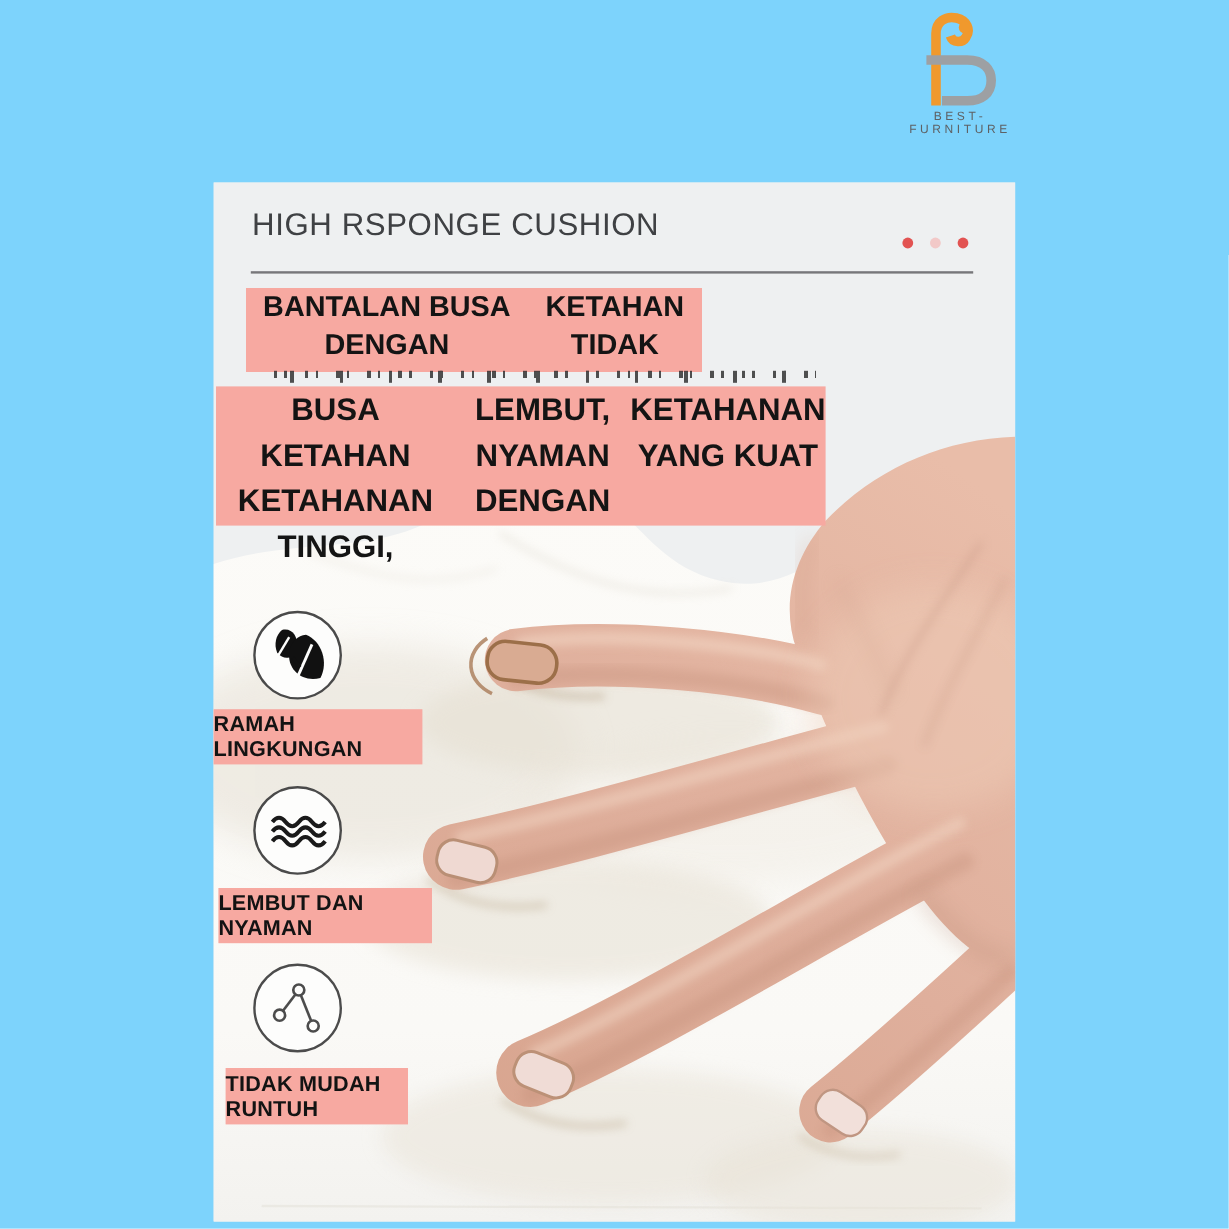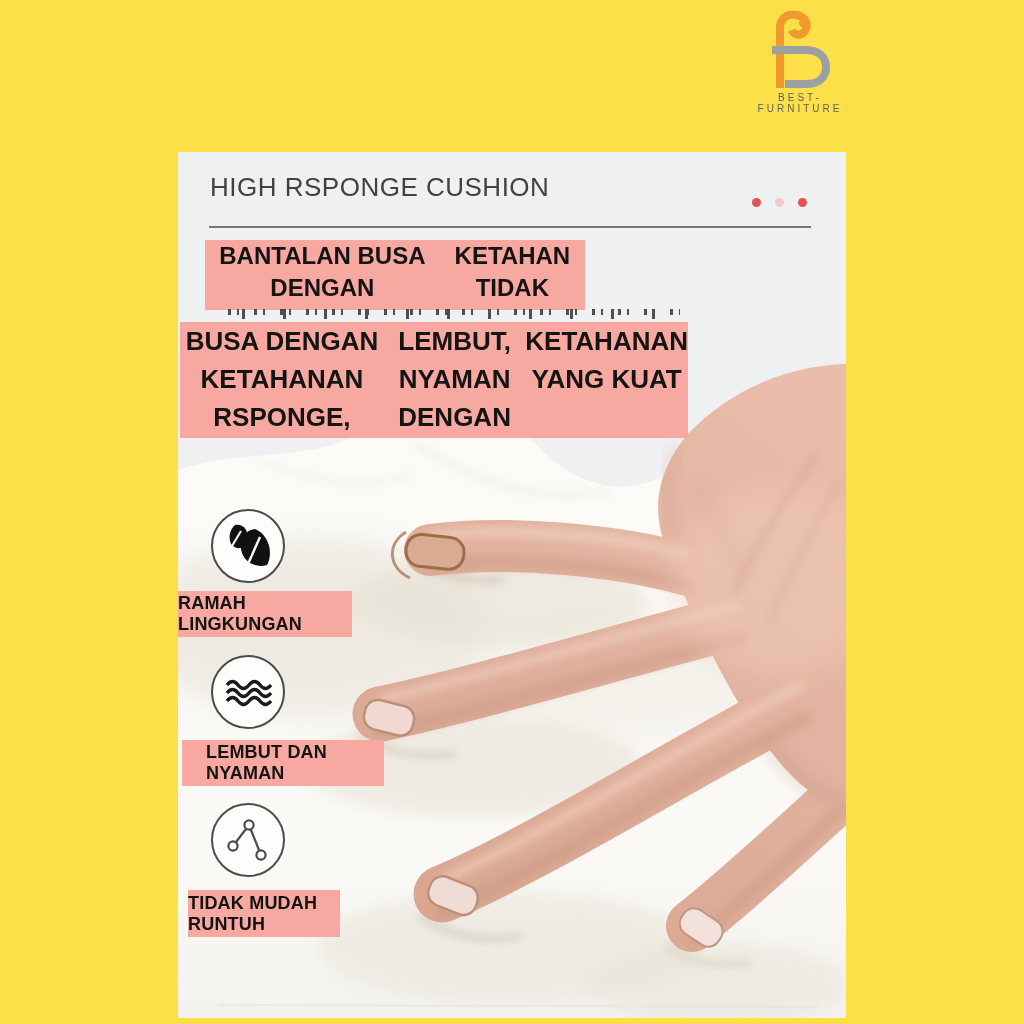--- a/index.html
+++ b/index.html
@@ -1,16 +1,16 @@
 <!DOCTYPE html>
 <html><head>
 <meta charset="utf-8">
 <style>
   html,body{margin:0;padding:0;background:#ffffff;}
-  .page{position:relative;width:1024px;height:1024px;background:#fde047;overflow:hidden;
+  .page{position:relative;width:1024px;height:1024px;background:#7dd3fc;overflow:hidden;
         font-family:"Liberation Sans",sans-serif;}
 
   
   .logo{position:absolute;left:740px;top:8px;width:120px;height:100px;}
   .logo svg{position:absolute;left:28px;top:2px;}
   .logo .brand-text{position:absolute;left:0;top:84px;width:120px;text-align:center;
         font-size:10px;letter-spacing:3px;color:#5e6164;font-weight:500;}
 
   
   .photo-panel{position:absolute;left:178px;top:152px;width:668px;height:866px;
@@ -41,21 +41,21 @@
 
   
   .feature-icon{position:absolute;width:80px;height:80px;}
   .icon-1{left:208px;top:506px;}
   .icon-2{left:208px;top:652px;}
   .icon-3{left:208px;top:800px;}
   .feature-label{position:absolute;background:#f7a9a1;color:#131313;font-weight:700;
         font-size:18px;display:flex;align-items:center;justify-content:center;
         letter-spacing:0.2px;}
   .label-1{left:178px;top:591px;width:174px;height:46px;}
-  .label-2{left:182px;top:740px;width:178px;height:46px;padding-left:24px;}
+  .label-2{left:182px;top:740px;width:178px;height:46px;}
   .label-3{left:188px;top:890px;width:152px;height:47px;}
 </style>
 </head>
 <body>
 
 <div class="page">
 
   <div class="logo">
     <svg width="62" height="82" viewBox="0 0 62 82">
 
@@ -165,21 +165,21 @@
   <div class="title-rule"></div>
 
   <div class="banner banner-1">
     <div>BANTALAN BUSA DENGAN</div>
     <div>KETAHAN TIDAK</div>
   </div>
 
   <div class="obscured"></div>
 
   <div class="banner banner-2">
-    <div>BUSA DENGAN KETAHANAN RSPONGE,</div>
+    <div>BUSA KETAHAN KETAHANAN TINGGI,</div>
     <div>LEMBUT, NYAMAN DENGAN</div>
     <div>KETAHANAN YANG KUAT</div>
   </div>
 
   <div class="feature-icon icon-1">
     <svg width="80" height="80" viewBox="0 0 80 80">
       <circle cx="40" cy="40" r="36" fill="#fdfdfc" stroke="#4a4a4a" stroke-width="2"></circle>
       <path d="M27,19 C35,17 41,24 39,34 C37,43 29,45 23,38 C20,31 22,23 27,19 Z" fill="#111"></path>
       <line x1="24" y1="40" x2="33" y2="25" stroke="#fdfdfc" stroke-width="2"></line>
       <path d="M47,23 C60,28 66,46 59,59 C45,63 31,53 33,37 C35,28 40,24 47,23 Z" fill="#111"></path>

